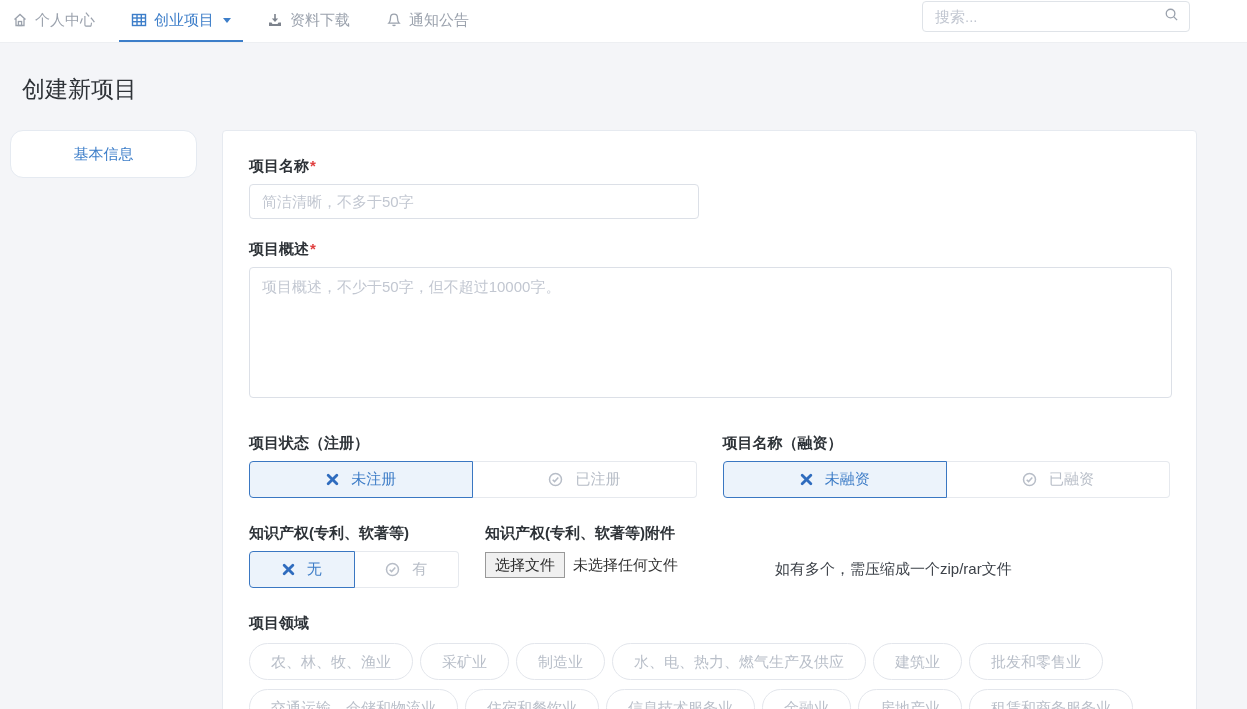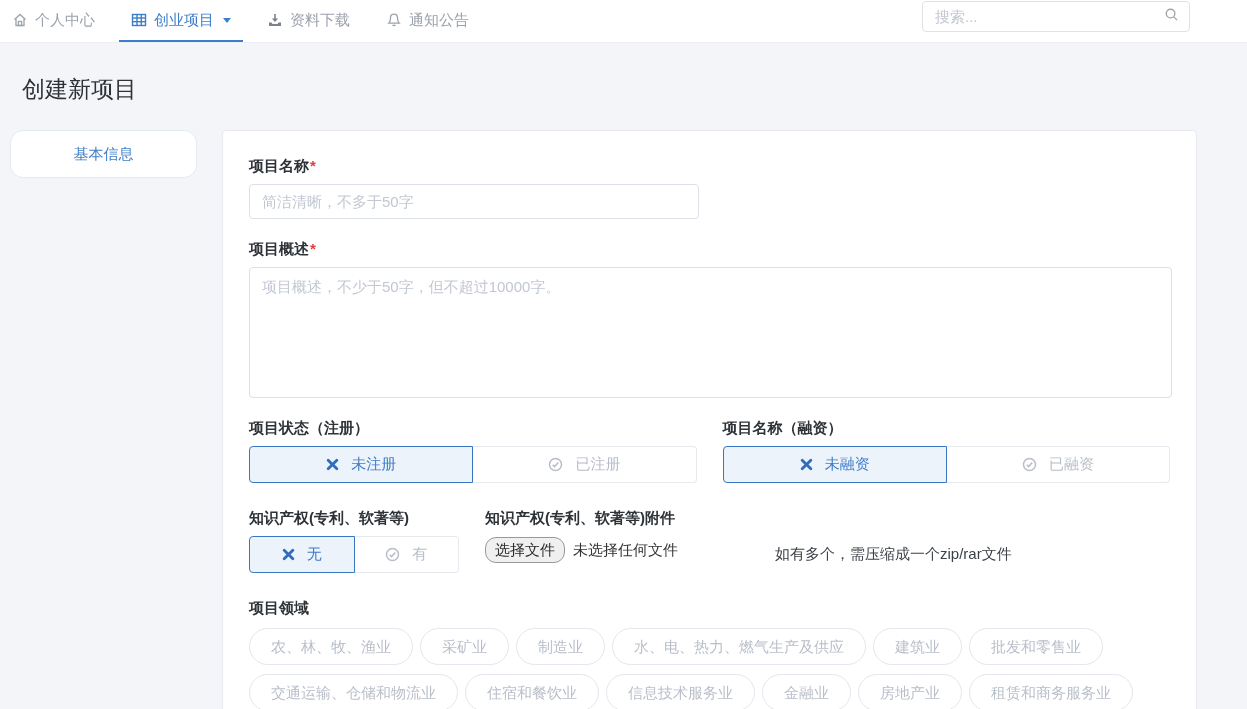--- a/index.html
+++ b/index.html
@@ -55,39 +55,39 @@
     display:block; margin-top:8px; width:450px; height:35px;
     border:1px solid #dce0e7; border-radius:4px; padding:0 12px;
     font-size:15px; color:#4a4f57; font-family:inherit; outline:none; background:#fff;
   }
   .txt-area {
     display:block; margin-top:8px; width:923px; height:131px; resize:none;
     border:1px solid #dce0e7; border-radius:4px; padding:10px 12px;
     font-size:15px; color:#4a4f57; font-family:inherit; outline:none; background:#fff;
   }
   .txt-input::placeholder, .txt-area::placeholder { color:#c2c7d1; }
-  .row { display:flex; margin-top:21px; }
+  .row { display:flex; margin-top:36px; }
   .col-half { width:449px; }
   .col-half + .col-half { margin-left:26px; }
   .btn-group { display:flex; margin-top:8px; }
   .tog-btn {
     flex:1; height:37px; display:flex; align-items:center; justify-content:center; gap:12px;
     background:#fff; border:1px solid #e6e9ee; color:#b7bdc7; font-size:15px; cursor:pointer;
   }
   .tog-btn:first-child { border-radius:4px 0 0 4px; border-right-width:0; }
   .tog-btn:last-child  { border-radius:0 4px 4px 0; }
   .tog-btn.selected {
     background:#ecf3fb; border:1px solid #3a77c2; color:#3e7dc7;
   }
   .tog-btn.selected + .tog-btn { border-left-width:0; }
   .ip-group { width:210px; }
   .file-row { display:flex; align-items:center; margin-top:9px; }
   .file-btn {
     height:26px; padding:0 9px; font-size:15px; color:#2b2b2b; font-family:inherit;
-    background:#f0f0f0; border:1px solid #999; border-radius:11px; cursor:pointer;
+    background:#f0f0f0; border:1px solid #999; border-radius:0; cursor:pointer;
   }
   .file-status { margin-left:8px; font-size:15px; color:#333; }
   .hint { font-size:15px; color:#3c4148; padding-top:36px; margin-left:97px; }
   .tags { display:flex; flex-wrap:wrap; margin-top:10px; column-gap:7px; row-gap:9px; width:923px; }
   .tag {
     height:37px; line-height:35px; padding:0 21px; background:#fff;
     border:1px solid #e3e6ec; border-radius:19px; color:#b9bfc9; font-size:15px;
     cursor:pointer; white-space:nowrap;
   }
   .x-icon { display:block; }

